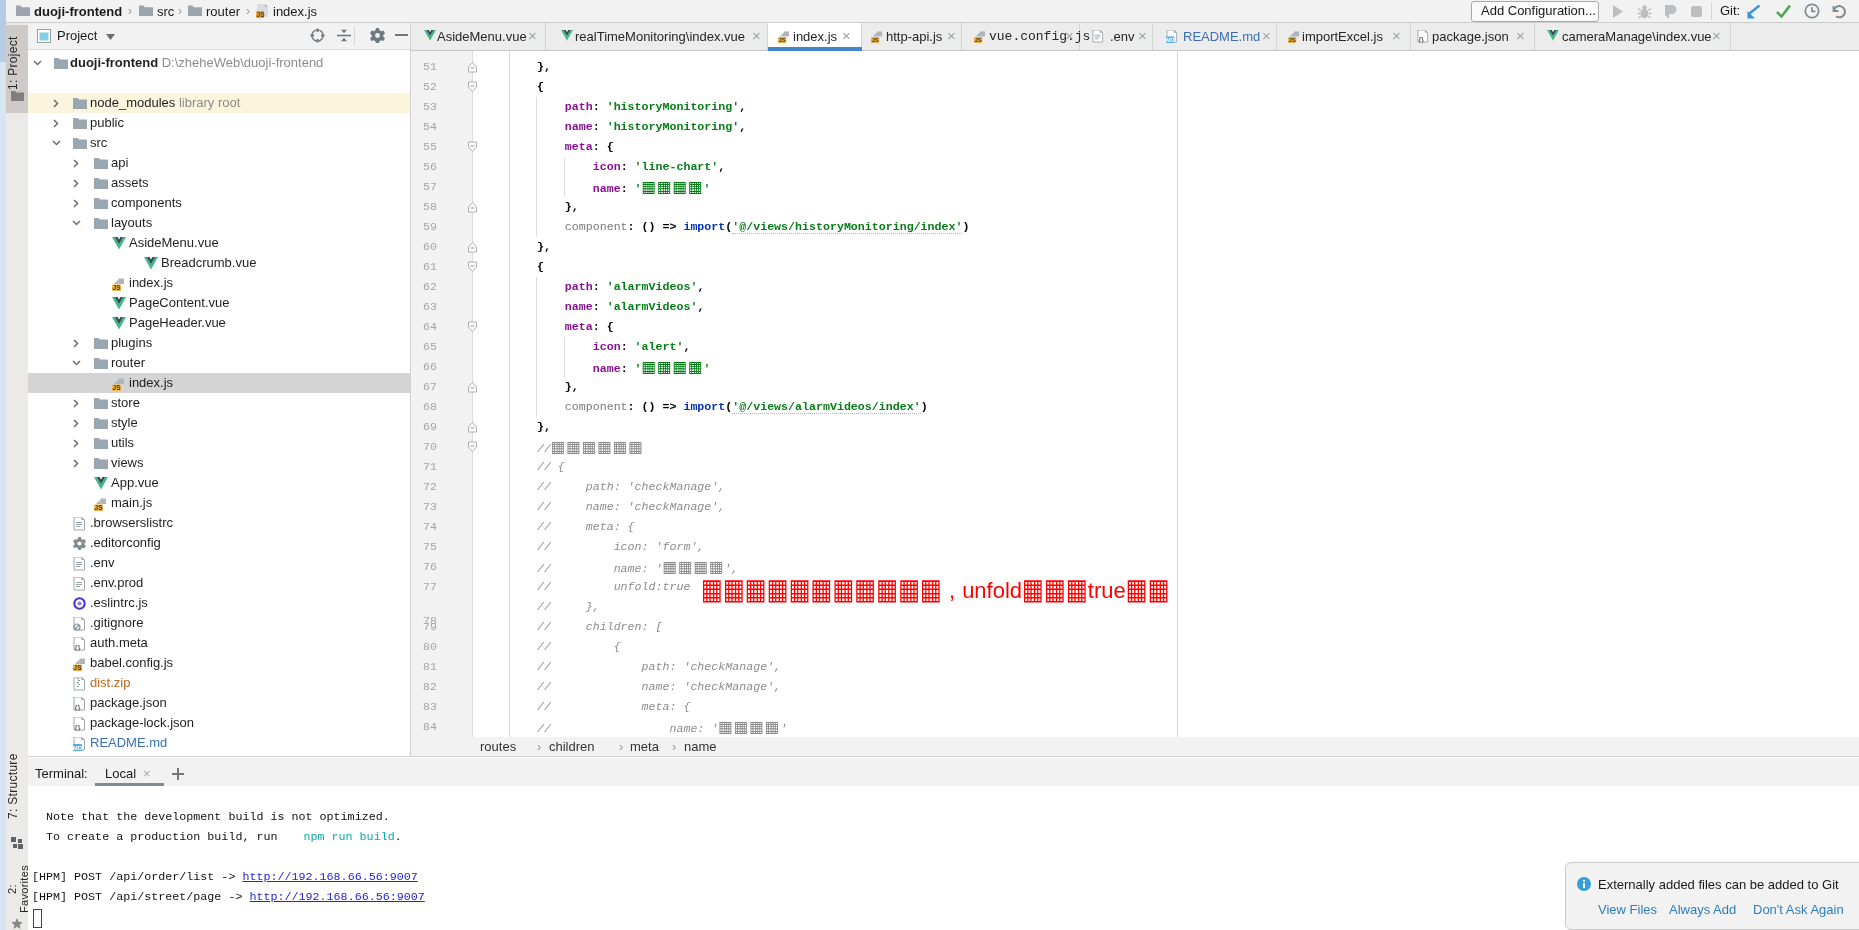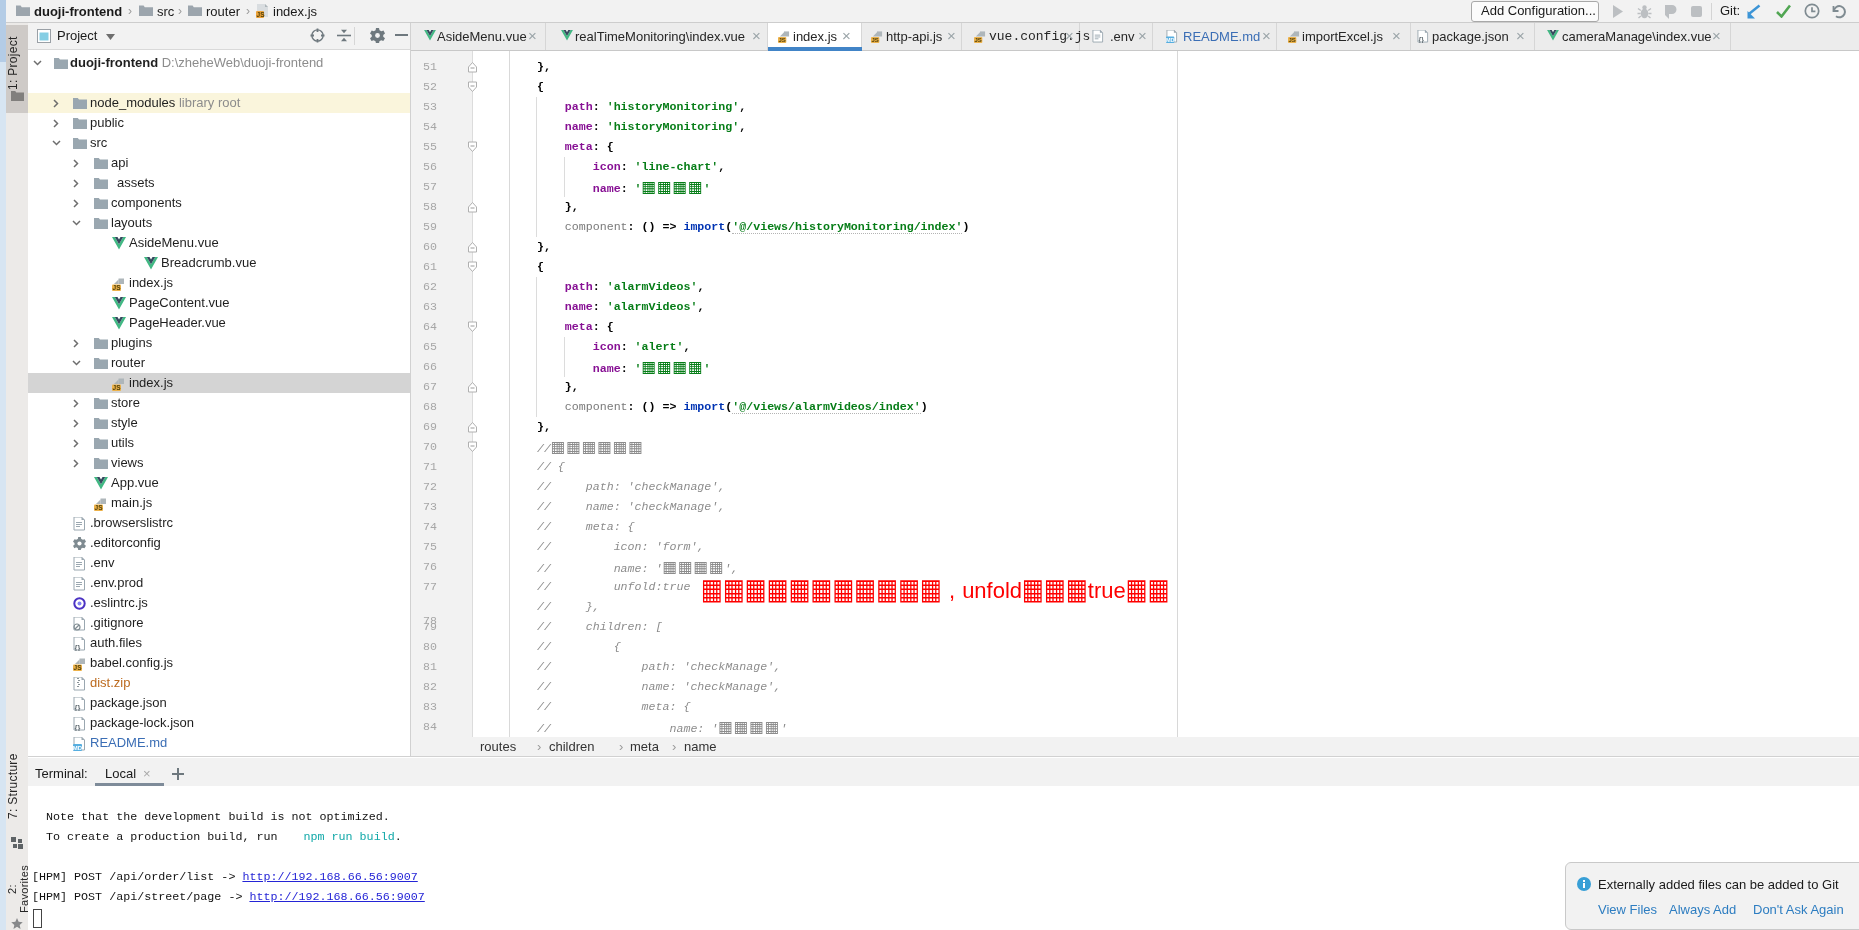--- a/index.html
+++ b/index.html
@@ -187,21 +187,21 @@
         </svg><span class="nm" style="left:62px;">src</span></div>
     <div class="trow" style="top:103px;"><svg class="abs" style="left:45px;top:6px" width="6" height="9" viewBox="0 0 6 9" fill="none" stroke="#6e6e6e" stroke-width="1.5">
           <path d="M1 1 L4.5 4.5 L1 8"></path>
         </svg><svg class="abs" style="left:66px;top:4px" width="14" height="12" viewBox="0 0 14 12">
           <path d="M0 1 h4.8 l1.2 1.6 H14 V12 H0 Z" fill="#9aa7b0"></path>
         </svg><span class="nm" style="left:83px;">api</span></div>
     <div class="trow" style="top:123px;"><svg class="abs" style="left:45px;top:6px" width="6" height="9" viewBox="0 0 6 9" fill="none" stroke="#6e6e6e" stroke-width="1.5">
           <path d="M1 1 L4.5 4.5 L1 8"></path>
         </svg><svg class="abs" style="left:66px;top:4px" width="14" height="12" viewBox="0 0 14 12">
           <path d="M0 1 h4.8 l1.2 1.6 H14 V12 H0 Z" fill="#9aa7b0"></path>
-        </svg><span class="nm" style="left:89px;">assets</span></div>
+        </svg><span class="nm" style="left:83px;">assets</span></div>
     <div class="trow" style="top:143px;"><svg class="abs" style="left:45px;top:6px" width="6" height="9" viewBox="0 0 6 9" fill="none" stroke="#6e6e6e" stroke-width="1.5">
           <path d="M1 1 L4.5 4.5 L1 8"></path>
         </svg><svg class="abs" style="left:66px;top:4px" width="14" height="12" viewBox="0 0 14 12">
           <path d="M0 1 h4.8 l1.2 1.6 H14 V12 H0 Z" fill="#9aa7b0"></path>
         </svg><span class="nm" style="left:83px;">components</span></div>
     <div class="trow" style="top:163px;"><svg class="abs" style="left:44px;top:7px" width="9" height="6" viewBox="0 0 9 6" fill="none" stroke="#6e6e6e" stroke-width="1.5">
           <path d="M1 1 L4.5 4.5 L8 1"></path>
         </svg><svg class="abs" style="left:66px;top:4px" width="14" height="12" viewBox="0 0 14 12">
           <path d="M0 1 h4.8 l1.2 1.6 H14 V12 H0 Z" fill="#9aa7b0"></path>
         </svg><span class="nm" style="left:83px;">layouts</span></div>
@@ -299,21 +299,21 @@
     <div class="trow" style="top:563px;"><svg class="abs" style="left:45px;top:4px" width="13" height="14" viewBox="0 0 13 14">
           <path d="M1 0 h7.5 l3 3 V13 H1 Z" fill="#fff" stroke="#9aa7b0"></path>
           <path d="M8.5 0 l3 3 h-3 Z" fill="#9aa7b0"></path>
           <circle cx="4" cy="10" r="3" fill="none" stroke="#7f8b91" stroke-width="1.2"></circle>
           <path d="M2 12 L6 8" stroke="#7f8b91" stroke-width="1.2"></path>
         </svg><span class="nm" style="left:62px;">.gitignore</span></div>
     <div class="trow" style="top:583px;"><svg class="abs" style="left:45px;top:4px" width="13" height="14" viewBox="0 0 13 14">
           <path d="M1 0 h7.5 l3 3 V13 H1 Z" fill="#fff" stroke="#9aa7b0"></path>
           <path d="M8.5 0 l3 3 h-3 Z" fill="#9aa7b0"></path>
           <text x="4.5" y="12.5" font-size="7.5" font-weight="bold" fill="#5f6a70" text-anchor="middle" font-family="Liberation Sans">{}</text>
-        </svg><span class="nm" style="left:62px;">auth.files</span></div>
+        </svg><span class="nm" style="left:62px;">auth.meta</span></div>
     <div class="trow" style="top:603px;"><svg class="abs" style="left:45px;top:4px" width="13" height="14" viewBox="0 0 13 14">
           <rect x="6.5" y="1.5" width="5.5" height="5.5" fill="#aeb6ba"></rect>
           <path d="M2 7 L6.5 2.5 V7 Z" fill="#aeb6ba"></path>
           <rect x="0" y="7.5" width="9" height="6.5" rx="1" fill="#edb24a"></rect>
           <text x="4.5" y="13" font-size="6.5" font-weight="bold" fill="#50400a" text-anchor="middle" font-family="Liberation Sans">JS</text>
         </svg><span class="nm" style="left:62px;">babel.config.js</span></div>
     <div class="trow" style="top:623px;"><svg class="abs" style="left:45px;top:4px" width="13" height="14" viewBox="0 0 13 14">
           <path d="M1 0 h7.5 l3 3 V13 H1 Z" fill="#fff" stroke="#9aa7b0"></path>
           <path d="M8.5 0 l3 3 h-3 Z" fill="#9aa7b0"></path>
           <path d="M4 1 h2 v1 h-2 Z M5 3 h2 v1 h-2 Z M4 5 h2 v1 h-2 Z M5 7 h2 v1 h-2 Z M4 9 h2 v1 h-2 Z" fill="#8a949a"></path>

